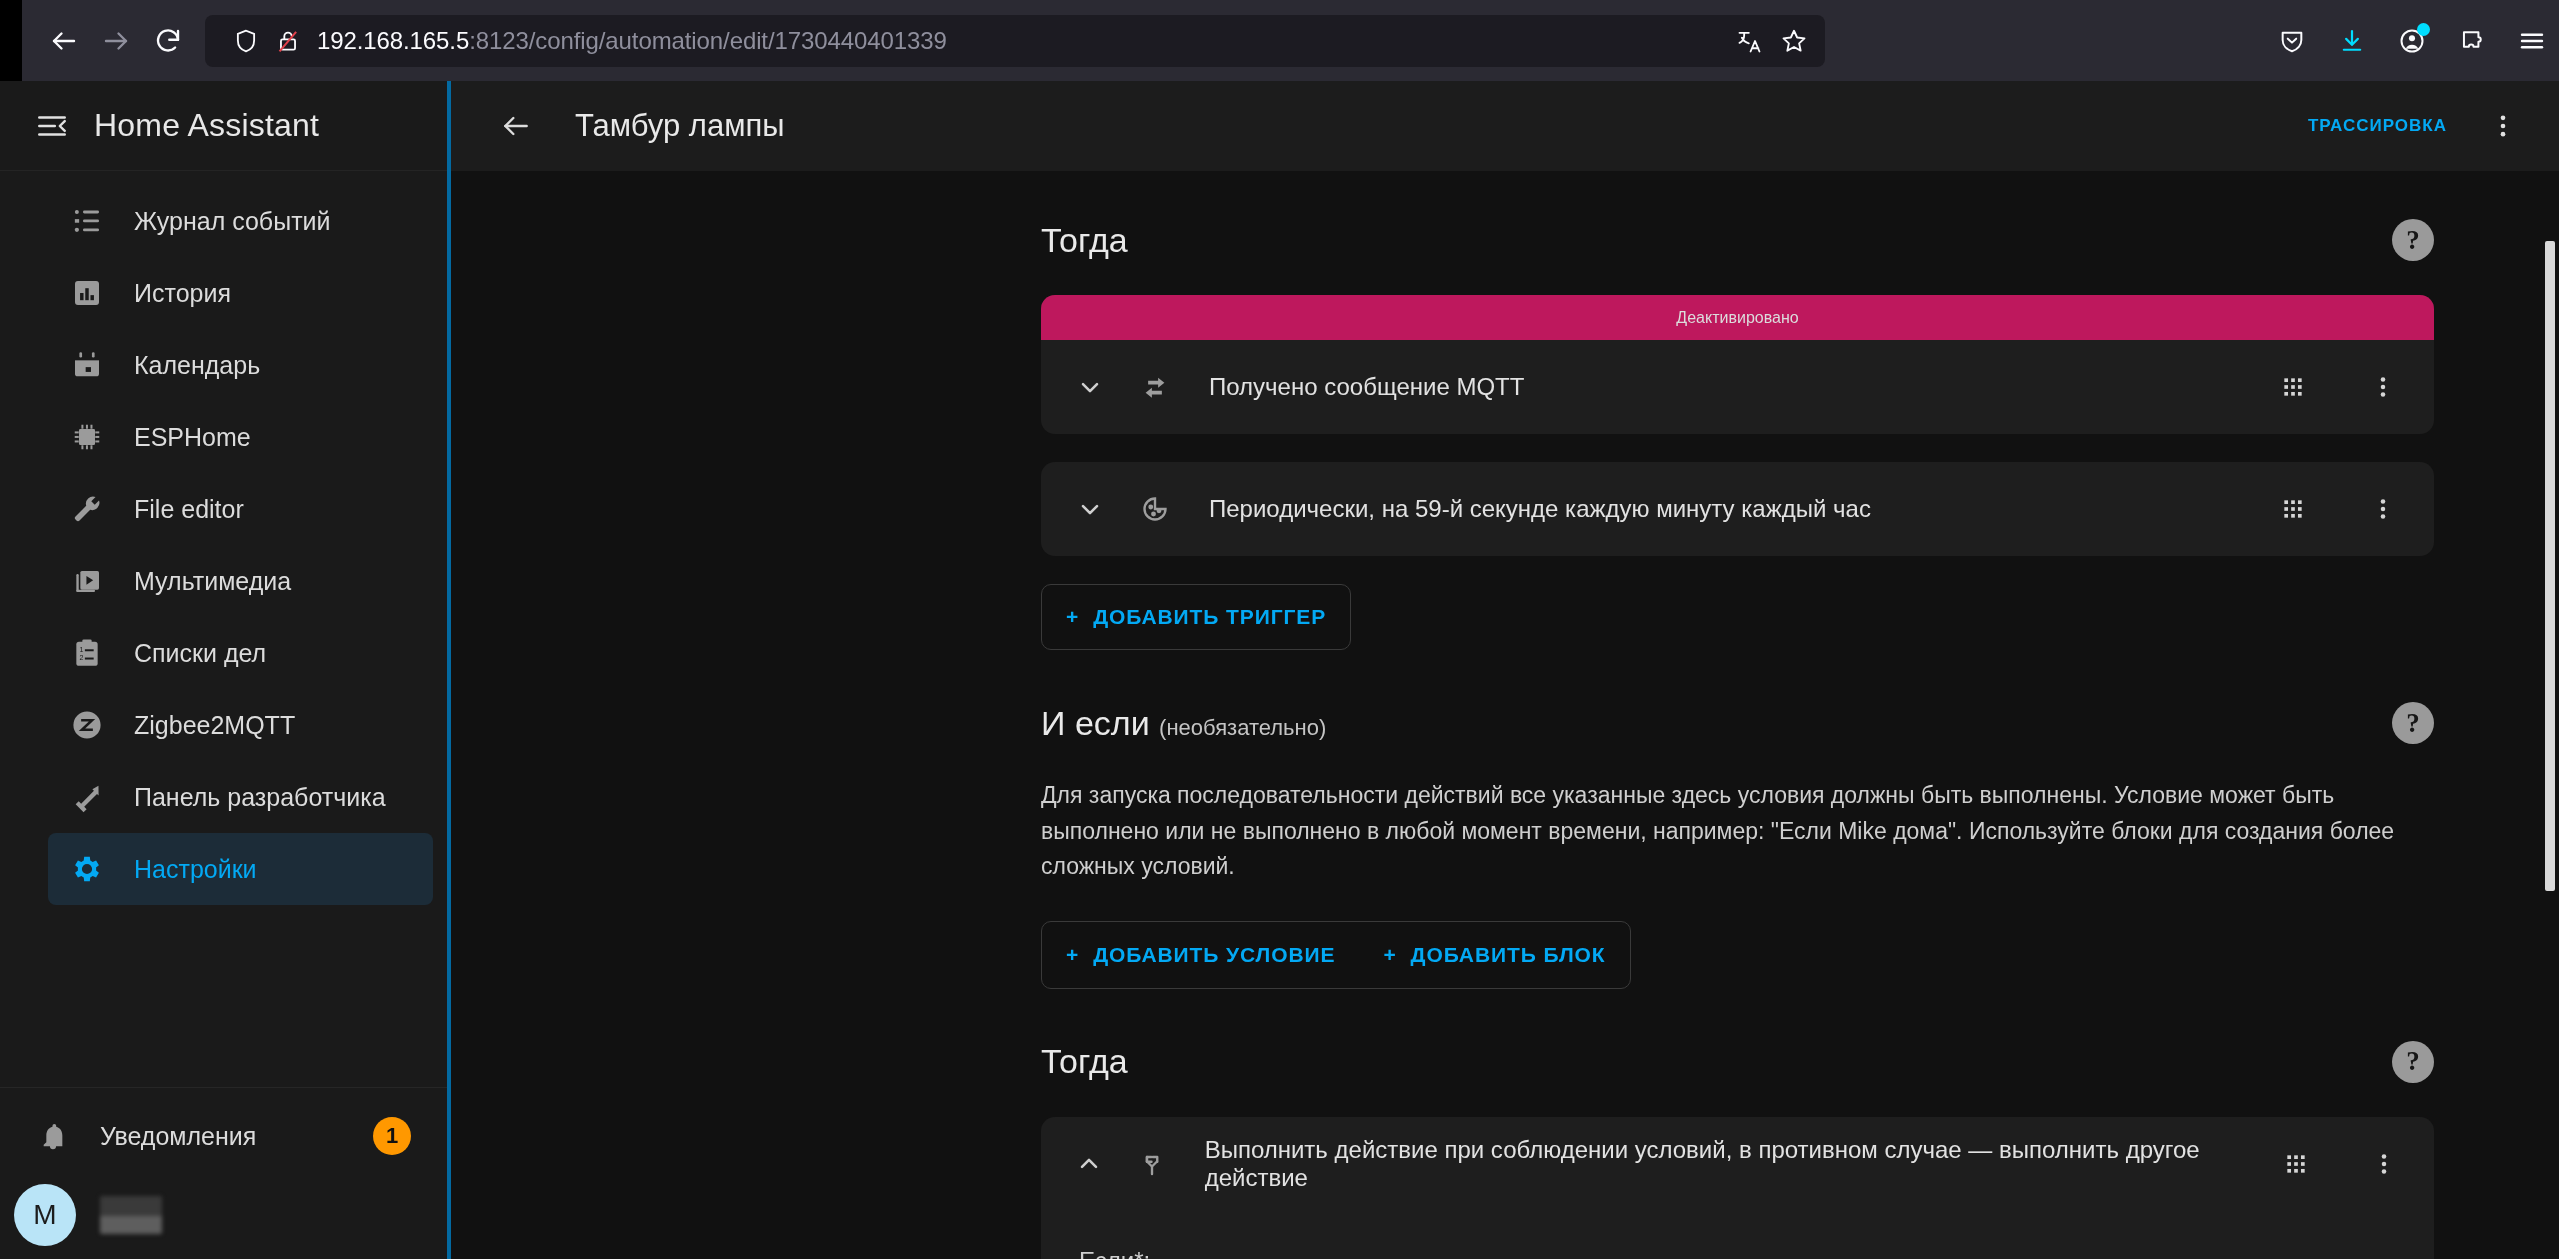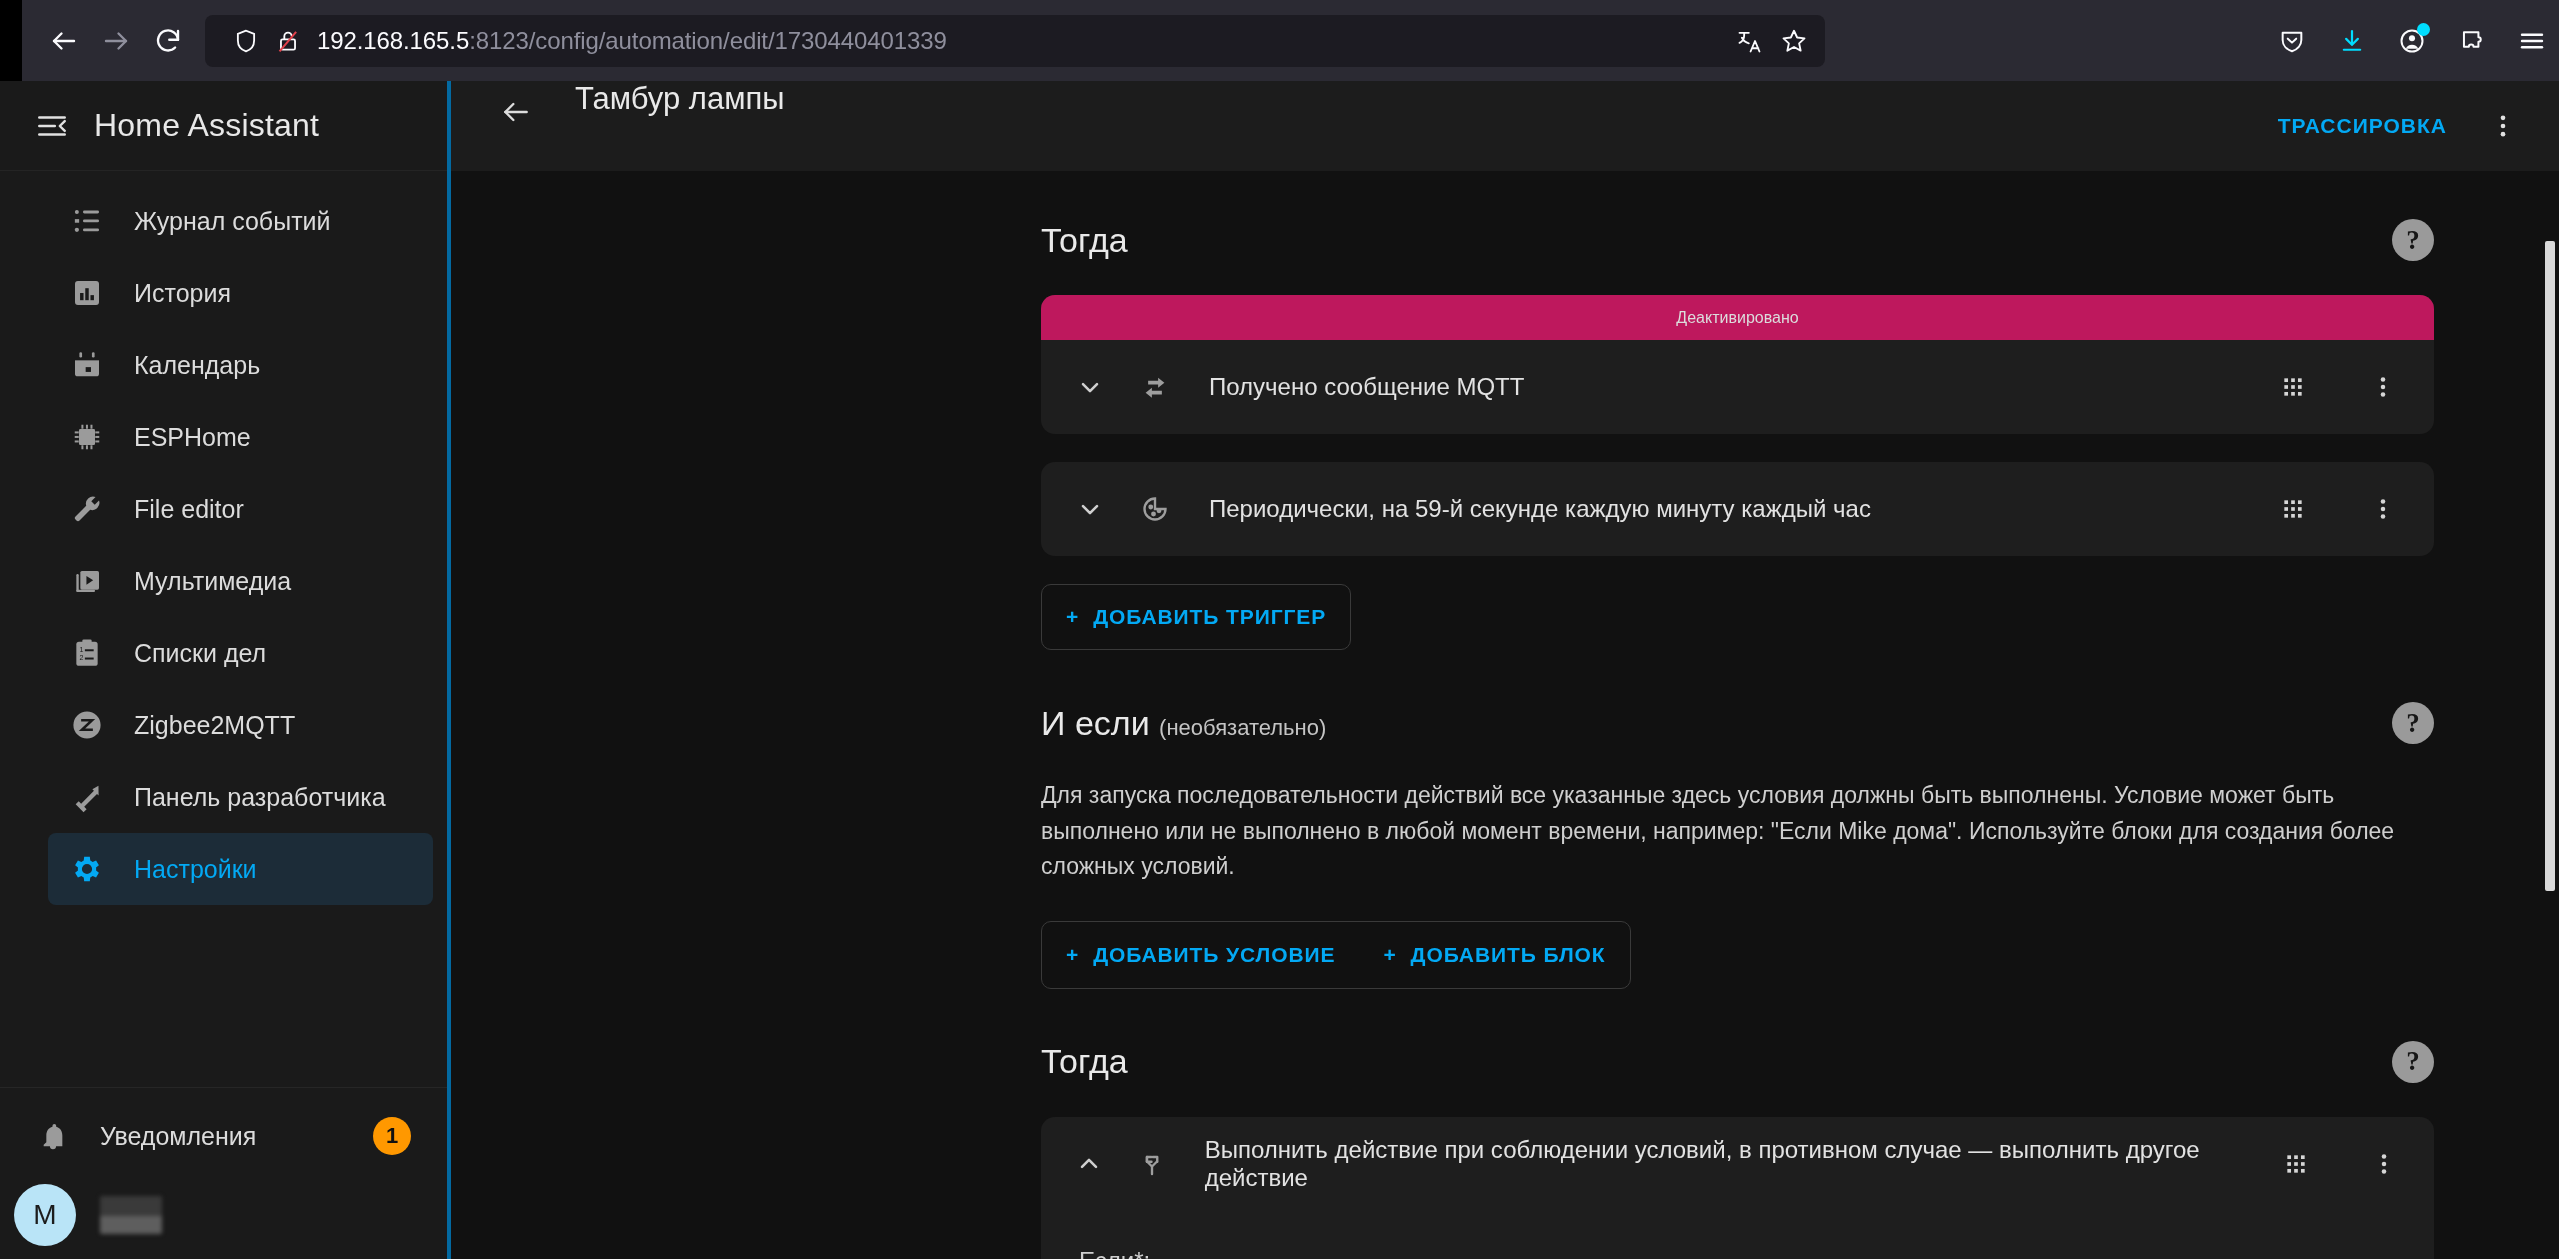--- a/index.html
+++ b/index.html
@@ -125,29 +125,29 @@
   .username-redacted {
     width: 62px; height: 38px;
     background: linear-gradient(180deg,#3a3a3a 0 52%, #5e5e5e 52% 100%);
     filter: blur(2px);
     border-radius: 2px;
   }
 
   
   .main { flex: 1; display:flex; flex-direction: column; background: #111111; position: relative; min-width:0; }
   .main-header {
-    height: 90px; display:flex; 
+    height: 90px; display:flex; align-items:center;
     padding: 0 28px 0 34px; gap: 0px;
     background: #1c1c1c;
   }
   .back-btn { width: 62px; height:62px; display:flex; align-items:center; justify-content:center; color:#dcdcdc; }
   .page-title { font-size: 31px; color: #e9e9e9; margin-left: 28px; font-weight: 400; }
   .header-actions { margin-left: auto; display:flex; align-items:center; gap: 12px; }
   .trace-btn {
-    color: #03a9f4; font-size: 21px; font-weight: 600;
+    color: #03a9f4; font-size: 17px; font-weight: 600;
     letter-spacing: 1.0px; padding: 14px 16px; border-radius: 6px;
   }
   .kebab-btn { width: 56px; height: 56px; display:flex; align-items:center; justify-content:center; color:#e0e0e0; }
 
   
   .content {
     flex: 1; overflow: hidden; position: relative;
     background: #111111;
     padding: 0 0 0 0;
   }

